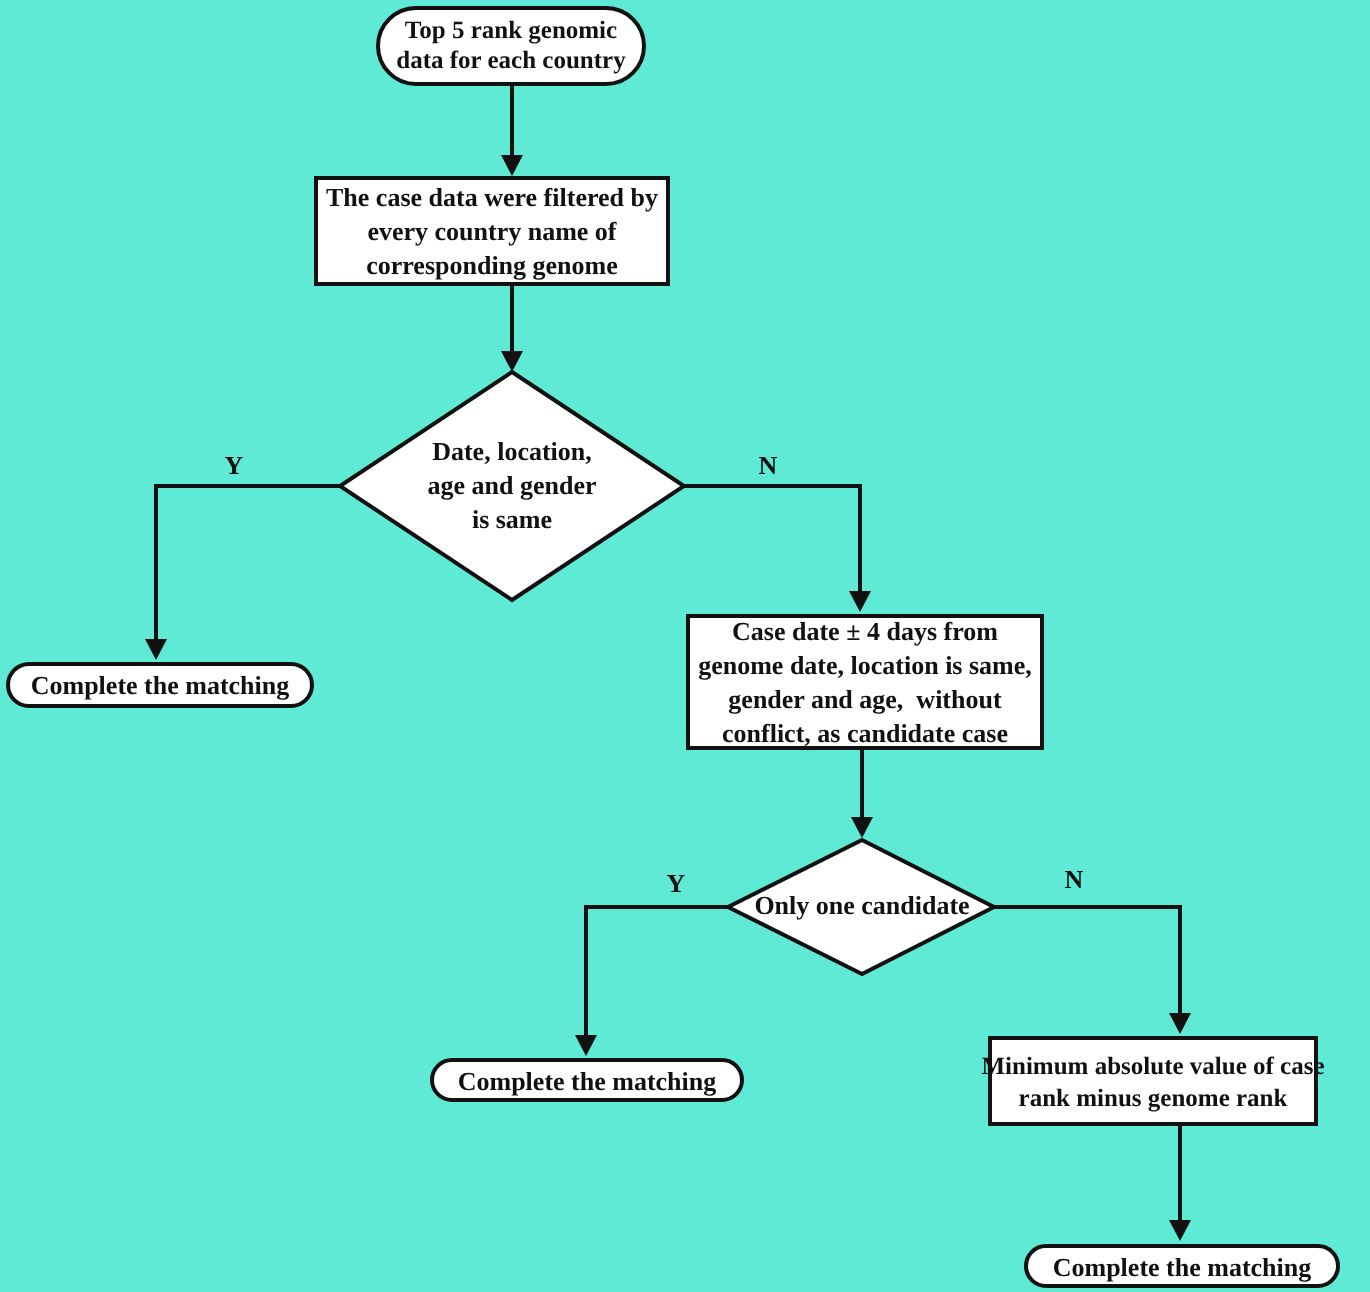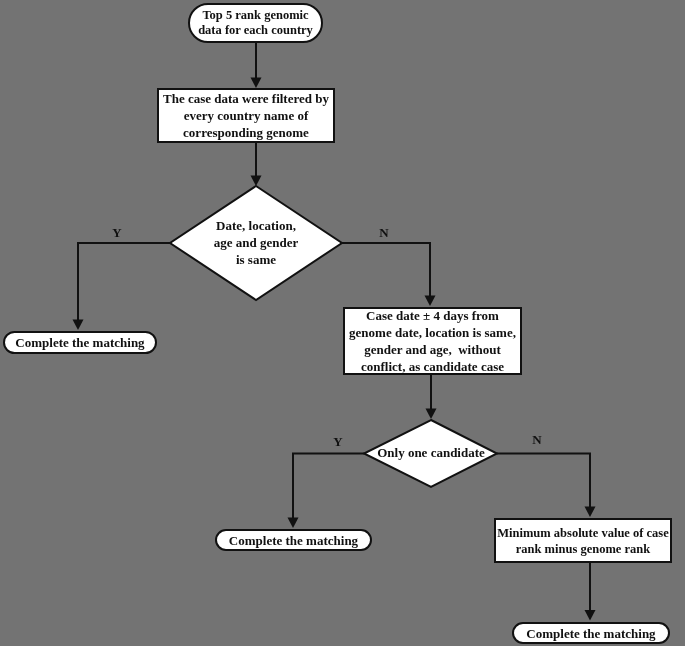--- a/index.html
+++ b/index.html
@@ -1,20 +1,20 @@
 <!DOCTYPE html>
 <html><head>
 <meta charset="utf-8">
 <style>
   html, body { margin: 0; padding: 0; background: #ffffff; }
   .stage {
     position: relative;
     width: 685px;
     height: 646px;
-    background: #737373;
+    background: #5eead4;
     font-family: "Liberation Serif", "DejaVu Serif", serif;
     color: #111111;
     overflow: hidden;
   }
   .stage svg { position: absolute; left: 0; top: 0; }
   .edge-line { fill: none; stroke: #111111; stroke-width: 2; }
   .arrow-head { fill: #111111; stroke: none; }
   .diamond-shape { fill: #ffffff; stroke: #111111; stroke-width: 2; }
   .node {
     position: absolute;
@@ -132,21 +132,21 @@
     <span>Only one candidate</span>
   </div>
 
   <div class="branch-label" style="left:326px; top:434px;">Y</div>
   <div class="branch-label" style="left:525px; top:432px;">N</div>
 
   <div class="node pill" style="left:215px; top:529px; width:157px; height:22px;">
     <span>Complete the matching</span>
   </div>
 
-  <div class="node" style="left:494px; top:518px; width:178px; height:45px; font-size:12.5px; line-height:16px;">
+  <div class="node" style="left:494px; top:518px; width:165px; height:45px; font-size:12.5px; line-height:16px;">
     <span>Minimum absolute value of case
 rank minus genome rank</span>
   </div>
 
   <div class="node pill" style="left:512px; top:622px; width:158px; height:22px;">
     <span>Complete the matching</span>
   </div>
 
 </div>
 

